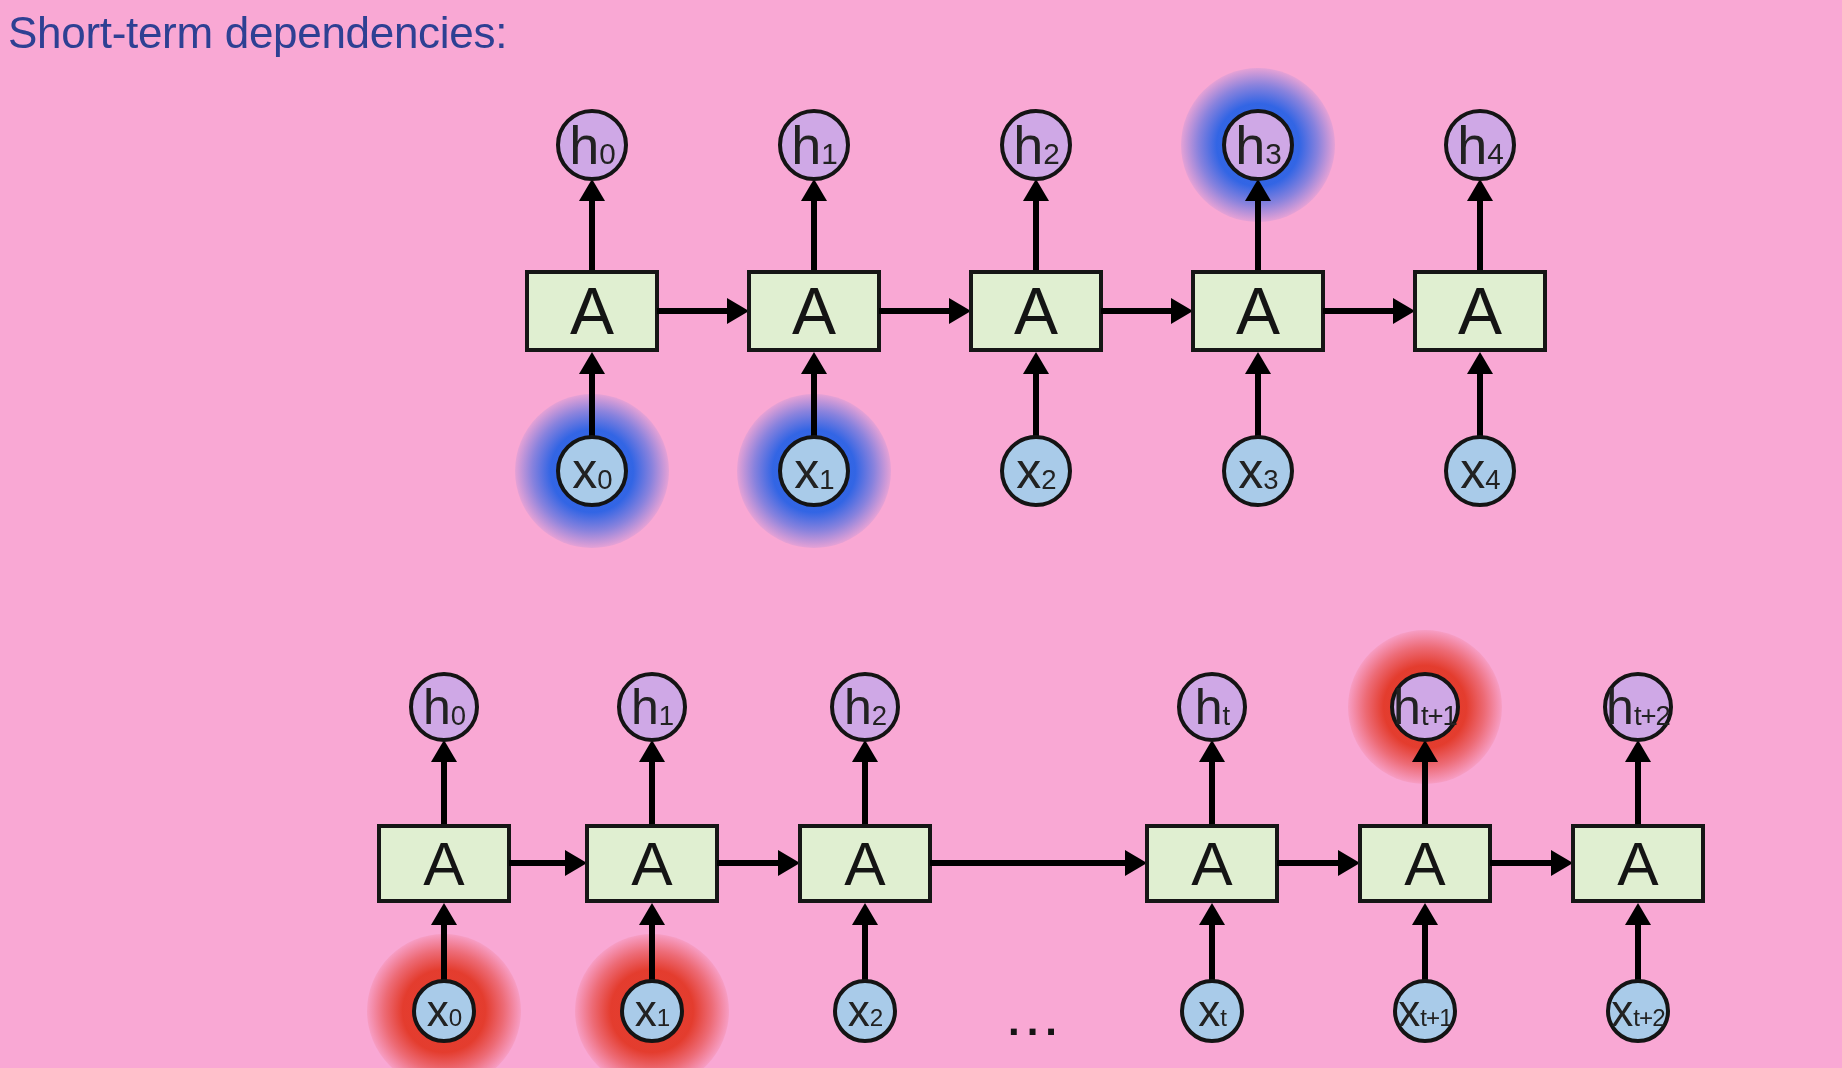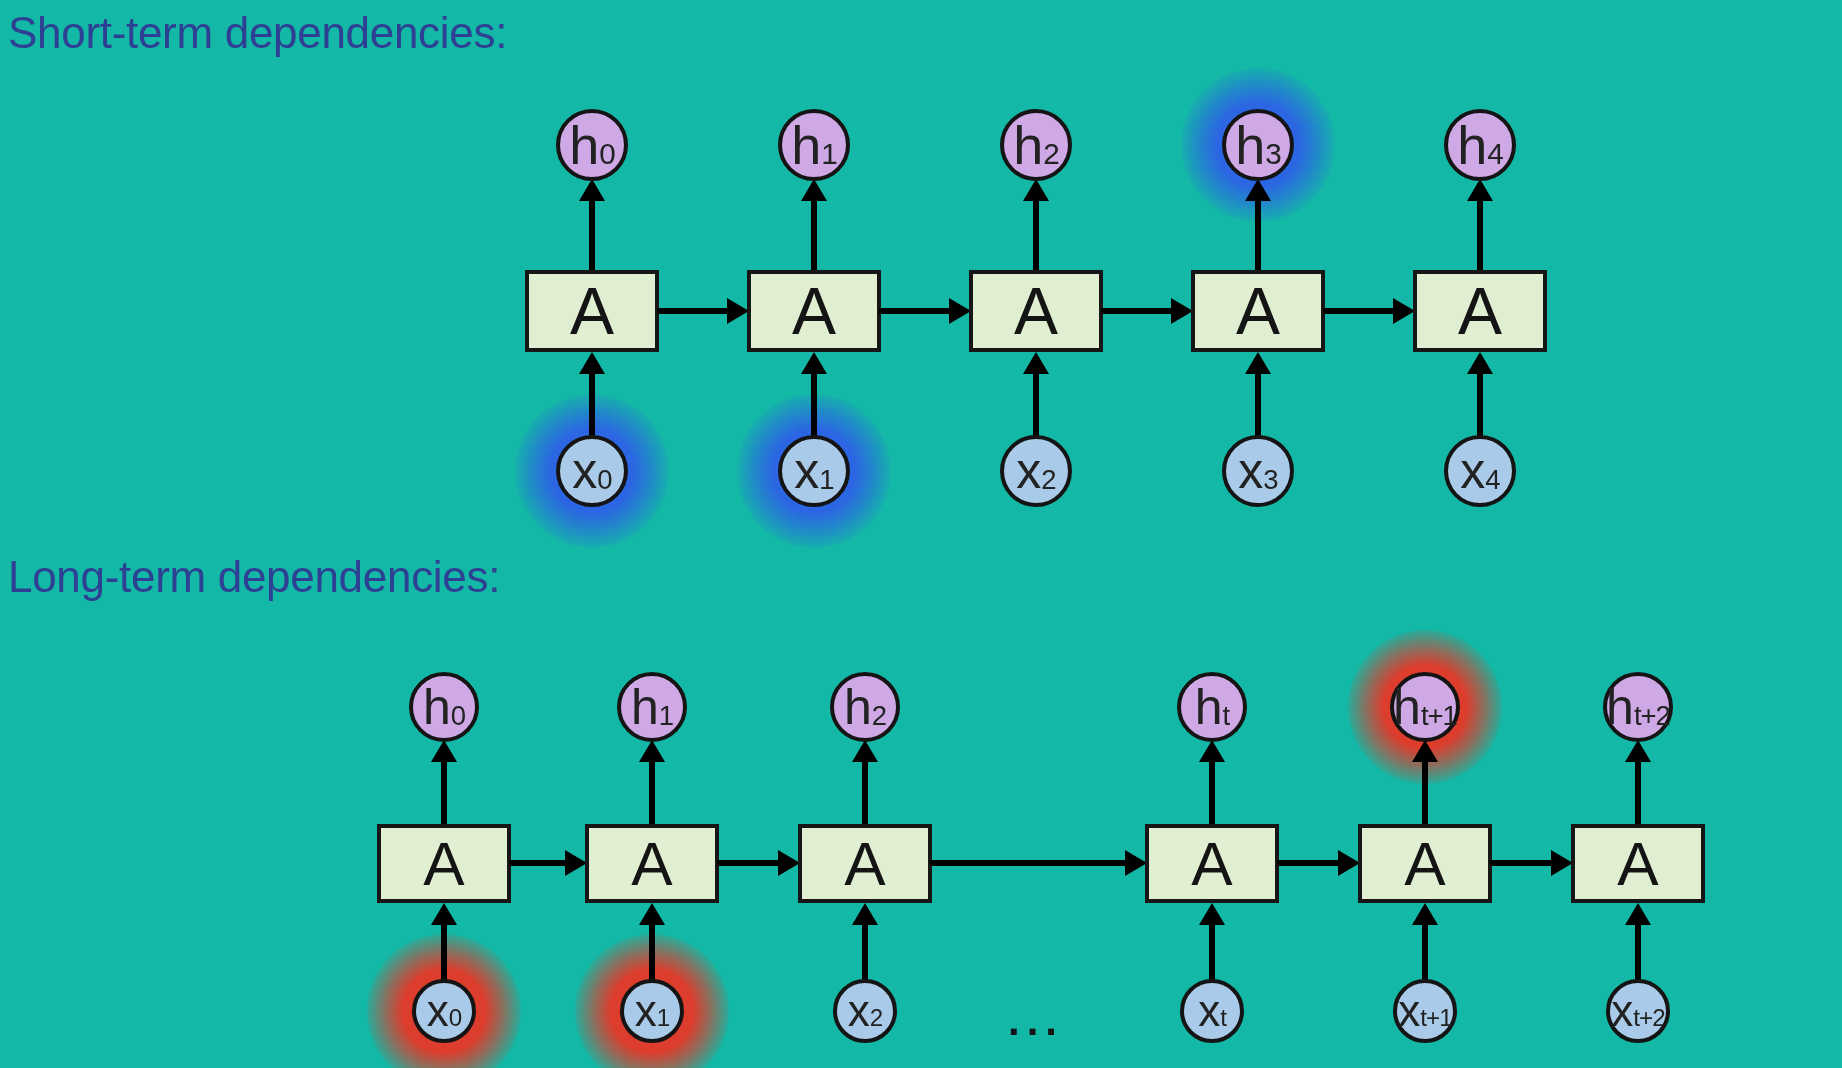--- a/index.html
+++ b/index.html
@@ -1,17 +1,17 @@
 <!DOCTYPE html>
 <html><head>
 <meta charset="utf-8">
 <style>
   html,body{margin:0;padding:0;background:#ffffff;}
   .page{
-    position:relative;width:1842px;height:1068px;background:#14b8a6;
+    position:relative;width:1842px;height:1068px;background:#f9a8d4;
     font-family:"Liberation Sans","DejaVu Sans",sans-serif;overflow:hidden;
   }
   .title{
     position:absolute;left:8px;font-size:44px;font-weight:400;
     color:#2e4093;letter-spacing:-0.3px;white-space:nowrap;z-index:4;
   }
   .node{
     position:absolute;border:4px solid #141414;border-radius:50%;
     display:flex;align-items:center;justify-content:center;
     white-space:nowrap;z-index:3;box-sizing:border-box;color:#222;overflow:visible;
@@ -44,21 +44,20 @@
   .dots{
     position:absolute;font-size:42px;font-weight:700;letter-spacing:7px;
     color:#151515;text-align:center;z-index:2;
   }
 </style>
 </head>
 <body>
 
 <div class="page">
   <div class="title" style="top:8px;">Short-term dependencies:</div>
-  <div class="title" style="top:552px;">Long-term dependencies:</div>
   <div id="diagrams">
       <div class="glow blue" style="left: 515px; top: 394px; width: 154px; height: 154px;"></div>
       <div class="node h" style="left: 556px; top: 109px; width: 72px; height: 72px; font-size: 54px;">
         <span class="base">h</span>
         <span class="sub">0</span>
       </div>
       <div class="varrow" style="left: 578px; top: 179px; width: 28px; height: 95px;">
         <div class="vshaft" style="top: 16px; height: 79px;"></div>
         <div class="vhead"></div>
       </div>

